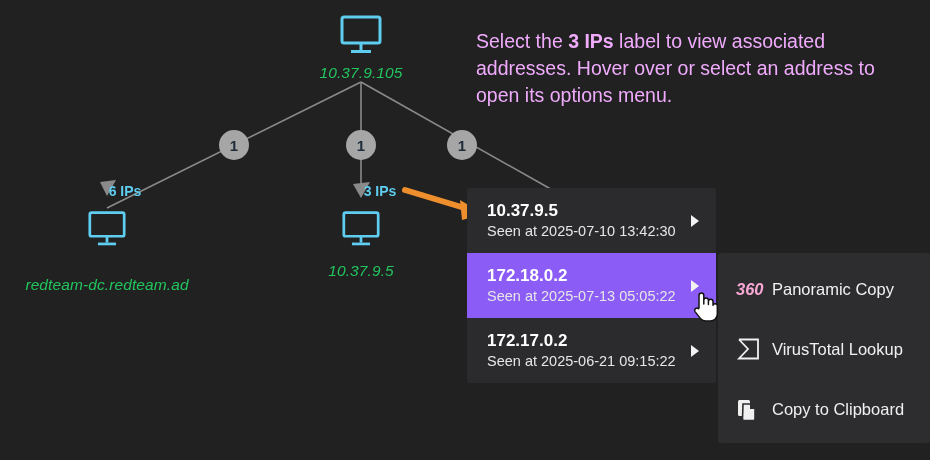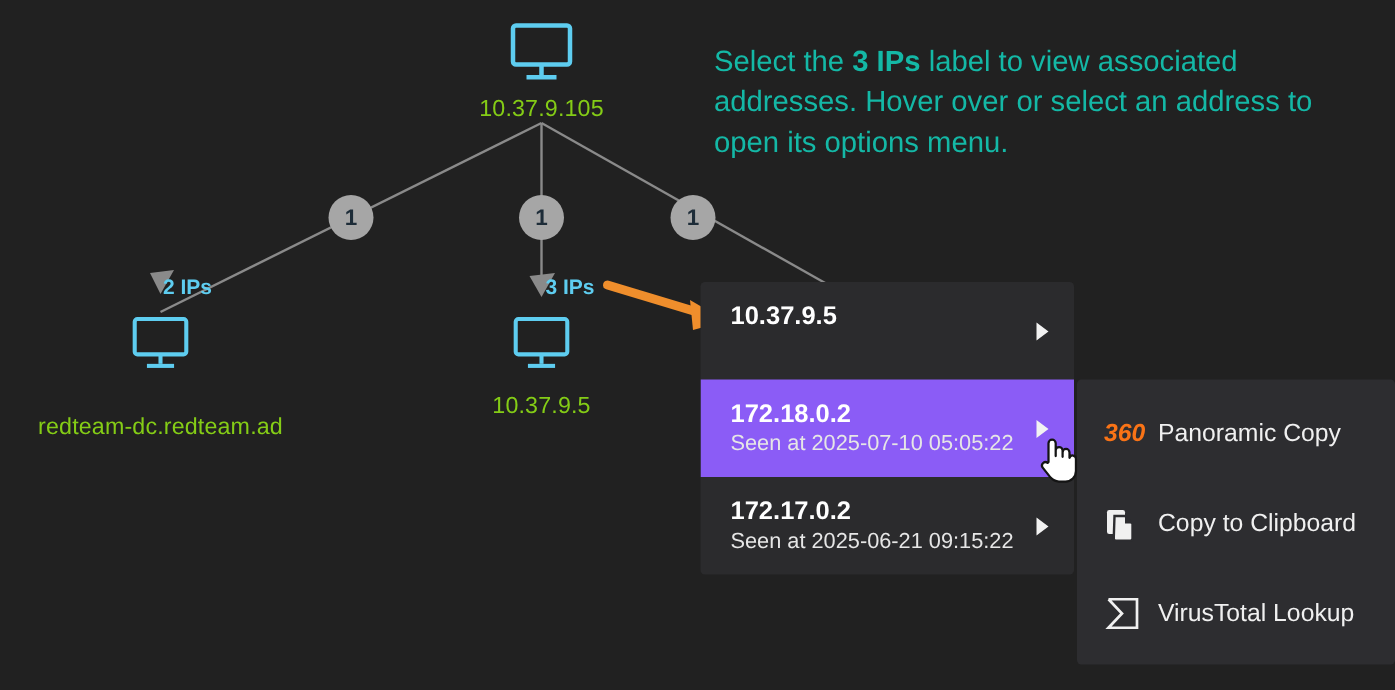--- a/index.html
+++ b/index.html
@@ -23,25 +23,26 @@
   #graph-svg {
     position: absolute;
     left: 0; top: 0;
     width: 930px;
     height: 460px;
   }
 
   
   .node-label {
     position: absolute;
-    color: #84cc16;
+    color: #22c55e;
     font-size: 15.5px;
     white-space: nowrap;
     transform: translateX(-50%);
     letter-spacing: 0.1px;
+    font-style: italic;
   }
   .ip-count-label {
     position: absolute;
     color: #5ecdf0;
     font-size: 14px;
     font-weight: bold;
     white-space: nowrap;
     transform: translateX(-50%);
   }
 
@@ -67,21 +68,21 @@
     justify-content: center;
     transform: translate(-50%, -50%);
   }
 
   
   #callout {
     position: absolute;
     left: 476px;
     top: 28px;
     width: 438px;
-    color: #14b8a6;
+    color: #f0abfc;
     font-size: 19.5px;
     line-height: 27px;
   }
   #callout b { font-weight: bold; }
 
   
   #address-panel {
     position: absolute;
     left: 467px;
     top: 188px;
@@ -149,21 +150,21 @@
     display: flex;
     align-items: center;
     justify-content: flex-start;
     line-height: 0;
   }
   .menu-icon-360 {
     font-style: italic;
     font-weight: bold;
     font-size: 16.5px;
     line-height: normal;
-    color: #f97316;
+    color: #f9a8d4;
   }
   .menu-label { padding-left: 6px; }
 
   
   #cursor {
     position: absolute;
     left: 690px;
     top: 288px;
     line-height: 0;
     pointer-events: none;
@@ -197,21 +198,21 @@
       <line x1="23" y1="29" x2="23" y2="36"></line>
       <line x1="13" y1="37.5" x2="33" y2="37.5"></line>
     </svg>
   </div>
   <div class="node-label" style="left:361px; top:64px;">10.37.9.105</div>
 
   <div class="edge-badge" style="left:234px; top:145px;">1</div>
   <div class="edge-badge" style="left:361px; top:145px;">1</div>
   <div class="edge-badge" style="left:462px; top:145px;">1</div>
 
-  <div class="ip-count-label" style="left:125px; top:183px;">2 IPs</div>
+  <div class="ip-count-label" style="left:125px; top:183px;">6 IPs</div>
   <div class="monitor-icon" style="left:107px; top:210px;">
     <svg width="42" height="38" viewBox="0 0 46 42" fill="none" stroke="#5ecdf0" stroke-width="3">
       <rect x="4" y="3" width="38" height="26" rx="2"></rect>
       <line x1="23" y1="29" x2="23" y2="36"></line>
       <line x1="13" y1="37.5" x2="33" y2="37.5"></line>
     </svg>
   </div>
   <div class="node-label" style="left:107px; top:276px;">redteam-dc.redteam.ad</div>
 
   <div class="ip-count-label" style="left:380px; top:183px;">3 IPs</div>
@@ -224,63 +225,64 @@
   </div>
   <div class="node-label" style="left:361px; top:262px;">10.37.9.5</div>
 
   <div id="callout">
     <span>Select the </span><b>3 IPs</b><span> label to view associated addresses. Hover over or select an address to open its options menu.</span>
   </div>
 
   <div id="address-panel">
     <div class="address-row">
       <div class="address-ip">10.37.9.5</div>
+      <div class="address-seen">Seen at 2025-07-10 13:42:30</div>
       <div class="row-arrow"></div>
     </div>
     <div class="address-row is-hovered">
       <div class="address-ip">172.18.0.2</div>
-      <div class="address-seen">Seen at 2025-07-10 05:05:22</div>
+      <div class="address-seen">Seen at 2025-07-13 05:05:22</div>
       <div class="row-arrow"></div>
     </div>
     <div class="address-row">
       <div class="address-ip">172.17.0.2</div>
       <div class="address-seen">Seen at 2025-06-21 09:15:22</div>
       <div class="row-arrow"></div>
     </div>
   </div>
 
   <div id="context-menu">
 
     <div class="menu-item">
       <span class="menu-icon">
         <span class="menu-icon-360">360</span>
       </span>
       <span class="menu-label">Panoramic Copy</span>
+    </div>
+
+    <div class="menu-item">
+      <span class="menu-icon">
+        <svg width="26" height="24" viewBox="0 0 26 24" fill="none" stroke="#f0f0f0" stroke-width="1.8" stroke-linejoin="miter">
+          <polyline points="3,2.5 22,2.5 22,21.5 3,21.5 12,12 3,2.5"></polyline>
+        </svg>
+      </span>
+      <span class="menu-label">VirusTotal Lookup</span>
     </div>
 
     <div class="menu-item">
       <span class="menu-icon">
         <svg width="24" height="24" viewBox="0 0 24 24">
           <rect x="2" y="3" width="12" height="16" rx="1.5" fill="#f0f0f0"></rect>
           <path d="M7 7 h7 l5 5 v10 a1.5 1.5 0 0 1 -1.5 1.5 h-9.5 a1.5 1.5 0 0 1 -1.5 -1.5 z" fill="#f0f0f0" stroke="#2d2d30" stroke-width="1.6"></path>
           <path d="M14 7 l5 5 h-5 z" fill="#2d2d30"></path>
         </svg>
       </span>
       <span class="menu-label">Copy to Clipboard</span>
     </div>
 
-    <div class="menu-item">
-      <span class="menu-icon">
-        <svg width="26" height="24" viewBox="0 0 26 24" fill="none" stroke="#f0f0f0" stroke-width="1.8" stroke-linejoin="miter">
-          <polyline points="3,2.5 22,2.5 22,21.5 3,21.5 12,12 3,2.5"></polyline>
-        </svg>
-      </span>
-      <span class="menu-label">VirusTotal Lookup</span>
-    </div>
-
   </div>
 
   <div id="cursor">
     <svg width="30" height="36" viewBox="0 0 30 36">
       <path d="M9 20 L9 7.5 a2.4 2.4 0 0 1 4.8 0 L13.8 16 L13.8 12.3 a2.3 2.3 0 0 1 4.6 0 L18.4 16.5 L18.4 13.6 a2.3 2.3 0 0 1 4.6 0 L23 17.2 a2.2 2.2 0 0 1 4.3 0.6 L27.3 26 a7 7 0 0 1 -7 7 L16 33 a7.5 7.5 0 0 1 -5.6 -2.6 L5 23.6 a2.3 2.3 0 0 1 3.4 -3 z" fill="#ffffff" stroke="#141414" stroke-width="1.5" stroke-linejoin="round"></path>
     </svg>
   </div>
 
 </div>
 

